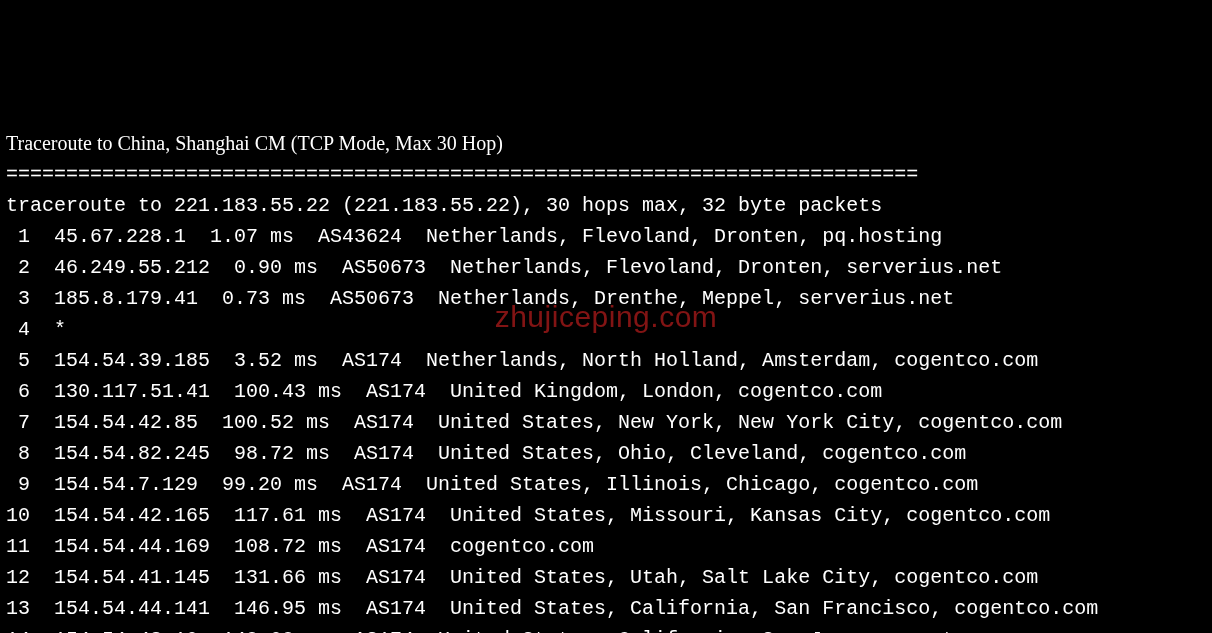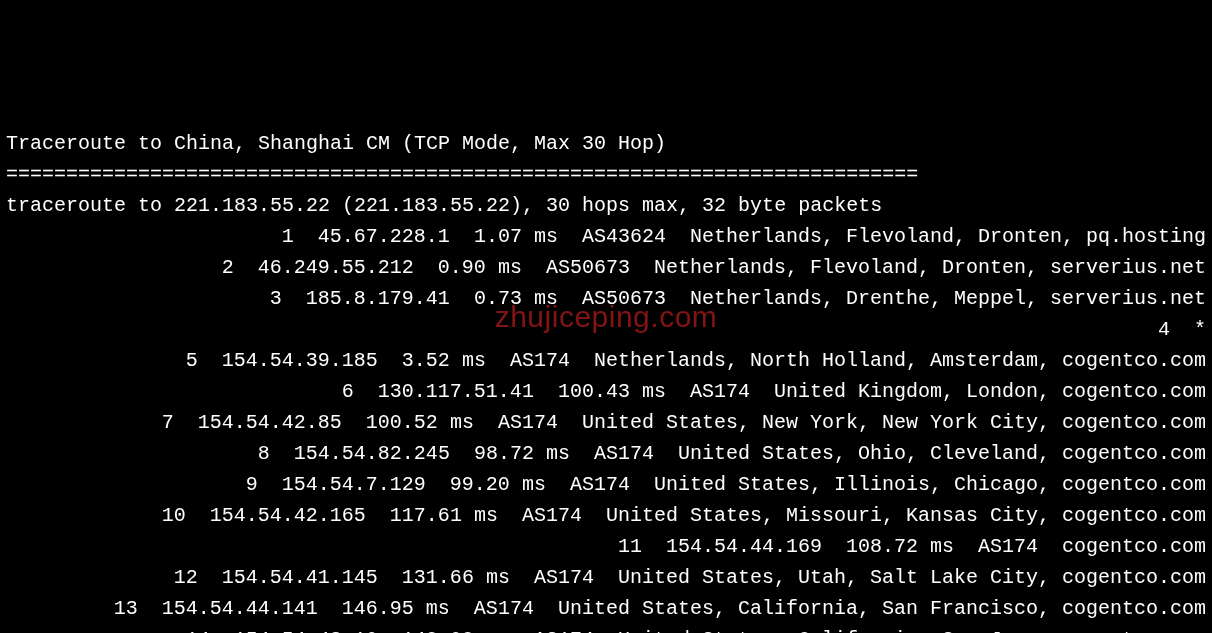--- a/index.html
+++ b/index.html
@@ -26,30 +26,30 @@
       left: 50%;
       transform: translate(-50%, -50%);
       color: rgba(200, 30, 30, 0.65);
       font-size: 30px;
       font-family: Arial, sans-serif;
       pointer-events: none;
       letter-spacing: 0.5px;
     }
     .title {
       display: block;
+      font-family: Liberation Serif, serif;
     }
     .divider {
       display: block;
     }
     .info {
       display: block;
     }
     .hop-line {
       display: block;
-      text-align: right;
     }
   </style>
 </head>
 <body>
 
 
 
 <span class="title">Traceroute to China, Shanghai CM (TCP Mode, Max 30 Hop)</span><span class="divider">============================================================================</span><span class="info">traceroute to 221.183.55.22 (221.183.55.22), 30 hops max, 32 byte packets</span><div id="hops-container"><span class="hop-line"> 1  45.67.228.1  1.07 ms  AS43624  Netherlands, Flevoland, Dronten, pq.hosting</span><span class="hop-line"> 2  46.249.55.212  0.90 ms  AS50673  Netherlands, Flevoland, Dronten, serverius.net</span><span class="hop-line"> 3  185.8.179.41  0.73 ms  AS50673  Netherlands, Drenthe, Meppel, serverius.net</span><span class="hop-line"> 4  *</span><span class="hop-line"> 5  154.54.39.185  3.52 ms  AS174  Netherlands, North Holland, Amsterdam, cogentco.com</span><span class="hop-line"> 6  130.117.51.41  100.43 ms  AS174  United Kingdom, London, cogentco.com</span><span class="hop-line"> 7  154.54.42.85  100.52 ms  AS174  United States, New York, New York City, cogentco.com</span><span class="hop-line"> 8  154.54.82.245  98.72 ms  AS174  United States, Ohio, Cleveland, cogentco.com</span><span class="hop-line"> 9  154.54.7.129  99.20 ms  AS174  United States, Illinois, Chicago, cogentco.com</span><span class="hop-line">10  154.54.42.165  117.61 ms  AS174  United States, Missouri, Kansas City, cogentco.com</span><span class="hop-line">11  154.54.44.169  108.72 ms  AS174  cogentco.com</span><span class="hop-line">12  154.54.41.145  131.66 ms  AS174  United States, Utah, Salt Lake City, cogentco.com</span><span class="hop-line">13  154.54.44.141  146.95 ms  AS174  United States, California, San Francisco, cogentco.com</span><span class="hop-line">14  154.54.43.10  148.08 ms  AS174  United States, California, San Jose, cogentco.com</span></div>
 
 <div class="watermark">zhujiceping.com</div>

